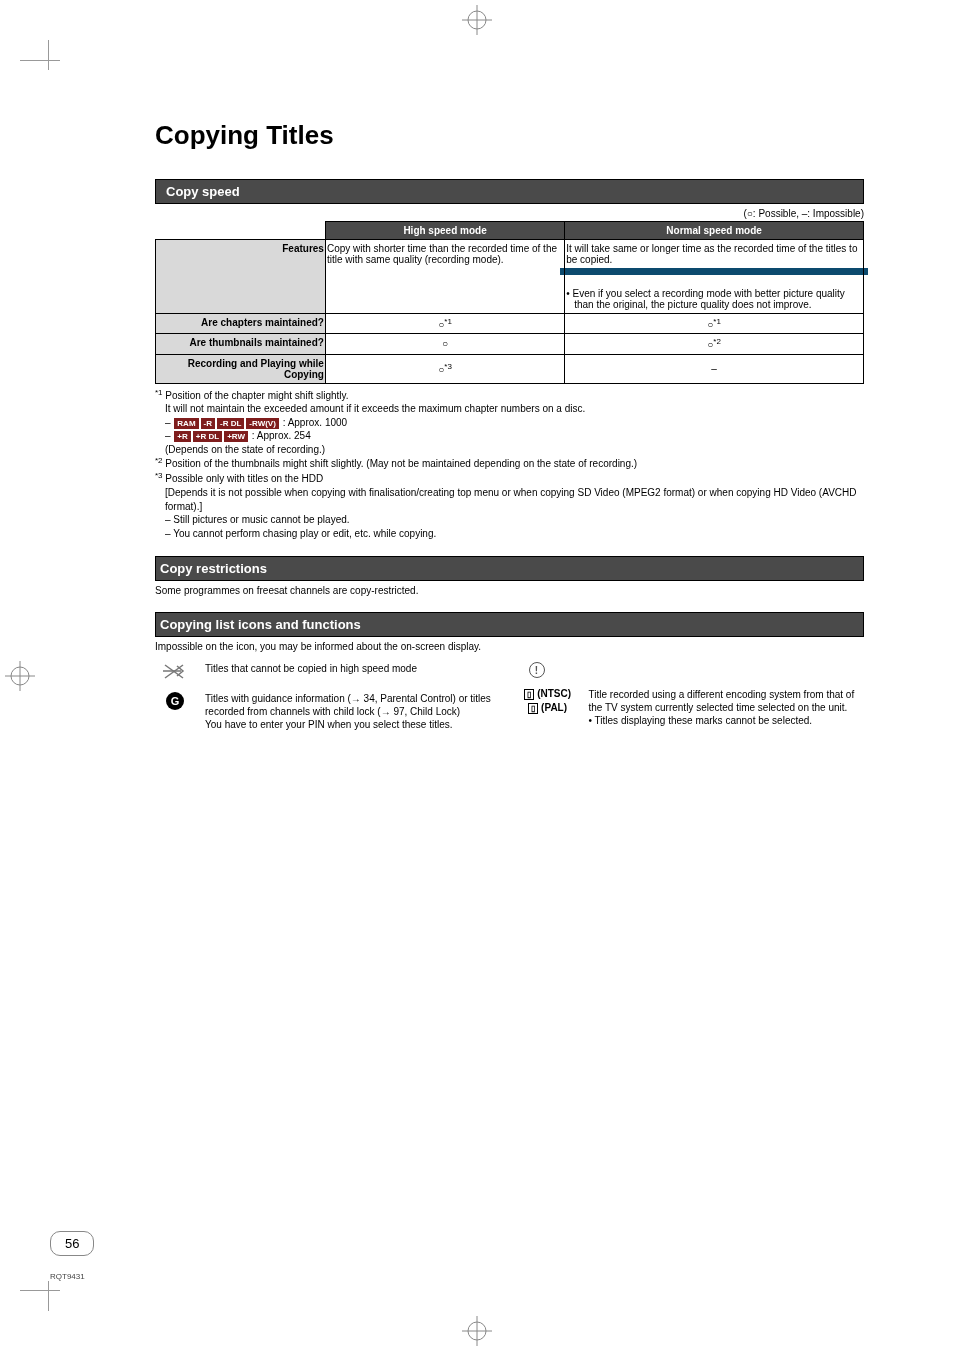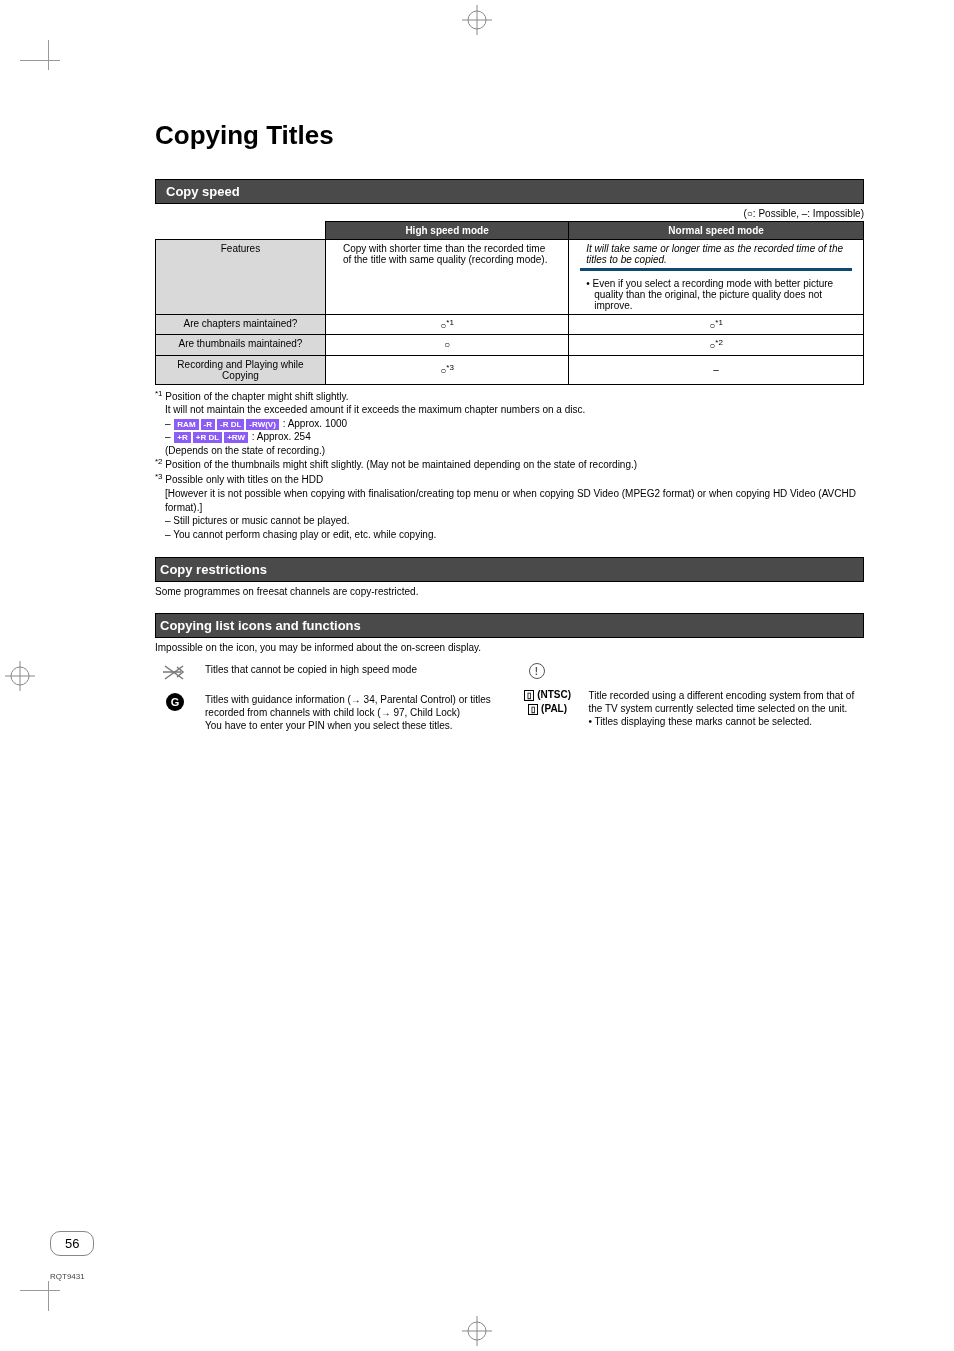--- a/index.html
+++ b/index.html
@@ -34,38 +34,38 @@
     font-size: 10px;
     margin-bottom: 2px;
   }
   table.copy-speed {
     width: 100%;
     border-collapse: collapse;
     font-size: 10px;
   }
   table.copy-speed th, table.copy-speed td {
     border: 1px solid #000;
-    padding: 3px 17px;
+    padding: 3px 1px;
     vertical-align: top;
   }
   table.copy-speed thead th {
     background: #4a4a4a;
     color: #fff;
     font-weight: bold;
     text-align: center;
   }
   table.copy-speed thead th:first-child {
     background: #fff;
     border-top: 1px solid #fff;
     border-left: 1px solid #fff;
   }
   table.copy-speed tbody th {
     background: #d9d9d9;
-    text-align: center;
-    font-weight: normal;
+    text-align: right;
+    font-weight: bold;
     width: 24%;
     margin-left: 38px;
   }
   table.copy-speed td.center { text-align: center; vertical-align: middle; }
   .sup { font-size: 8px; vertical-align: super; }
   .features-right {
     padding-bottom: 0;
   }
   .features-bullet {
     padding-left: 8px;
@@ -75,21 +75,21 @@
     font-size: 10px;
     margin-top: 4px;
     line-height: 1.35;
   }
   .footnotes .fn-sup {
     font-size: 8px;
     vertical-align: super;
   }
   .badge {
     display: inline-block;
-    background: #8b5cf6;
+    background: #7f1d1d;
     color: #fff;
     font-size: 8px;
     font-weight: bold;
     padding: 0 3px;
     margin: 0 1px;
     line-height: 11px;
   }
   .subheader {
     background: #4a4a4a;
     color: #fff;
@@ -245,21 +245,21 @@
         <th></th>
         <th>High speed mode</th>
         <th>Normal speed mode</th>
       </tr>
     </thead>
     <tbody>
       <tr>
         <th>Features</th>
         <td>Copy with shorter time than the recorded time of the title with same quality (recording mode).</td>
         <td class="features-right">
-          <div style="border-bottom:3px solid #0c4a6e; margin:-3px -6px 4px -6px; padding:3px 6px;font-style:italic;">It will take same or longer time as the recorded time of the titles to be copied.</div>
+          <div style="border-bottom:7px solid #0c4a6e; margin:-3px -6px 10px -6px; padding:3px 6px;">It will take same or longer time as the recorded time of the titles to be copied.</div>
           <div class="features-bullet" style="padding:3px 0 0 8px;">• Even if you select a recording mode with better picture quality than the original, the picture quality does not improve.</div>
         </td>
       </tr>
       <tr>
         <th>Are chapters maintained?</th>
         <td class="center"><span>○</span><span class="sup">*1</span></td>
         <td class="center"><span>○</span><span class="sup">*1</span></td>
       </tr>
       <tr>
         <th>Are thumbnails maintained?</th>
@@ -275,21 +275,21 @@
   </table>
 
   <div class="footnotes">
     <div><span class="fn-sup">*1</span><span> Position of the chapter might shift slightly.</span></div>
     <div style="padding-left:10px;">It will not maintain the exceeded amount if it exceeds the maximum chapter numbers on a disc.</div>
     <div style="padding-left:10px;">– <span class="badge">RAM</span><span class="badge">-R</span><span class="badge">-R DL</span><span class="badge">-RW(V)</span><span> : Approx. 1000</span></div>
     <div style="padding-left:10px;">– <span class="badge">+R</span><span class="badge">+R DL</span><span class="badge">+RW</span><span> : Approx. 254</span></div>
     <div style="padding-left:10px;">(Depends on the state of recording.)</div>
     <div><span class="fn-sup">*2</span><span> Position of the thumbnails might shift slightly. (May not be maintained depending on the state of recording.)</span></div>
     <div><span class="fn-sup">*3</span><span> Possible only with titles on the HDD</span></div>
-    <div style="padding-left:10px;">[However it is not possible when copying with finalisation/creating top menu or when copying SD Video (MPEG2 format) or when copying HD Video (AVCHD format).]</div>
+    <div style="padding-left:10px;">[Depends it is not possible when copying with finalisation/creating top menu or when copying SD Video (MPEG2 format) or when copying HD Video (AVCHD format).]</div>
     <div style="padding-left:10px;">– Still pictures or music cannot be played.</div>
     <div style="padding-left:10px;">– You cannot perform chasing play or edit, etc. while copying.</div>
   </div>
 
   <div class="subheader">Copy restrictions</div>
   <div class="restrict-text">Some programmes on freesat channels are copy-restricted.</div>
 
   <div class="subheader">Copying list icons and functions</div>
   <div class="icons-intro">Impossible on the icon, you may be informed about the on-screen display.</div>
 

